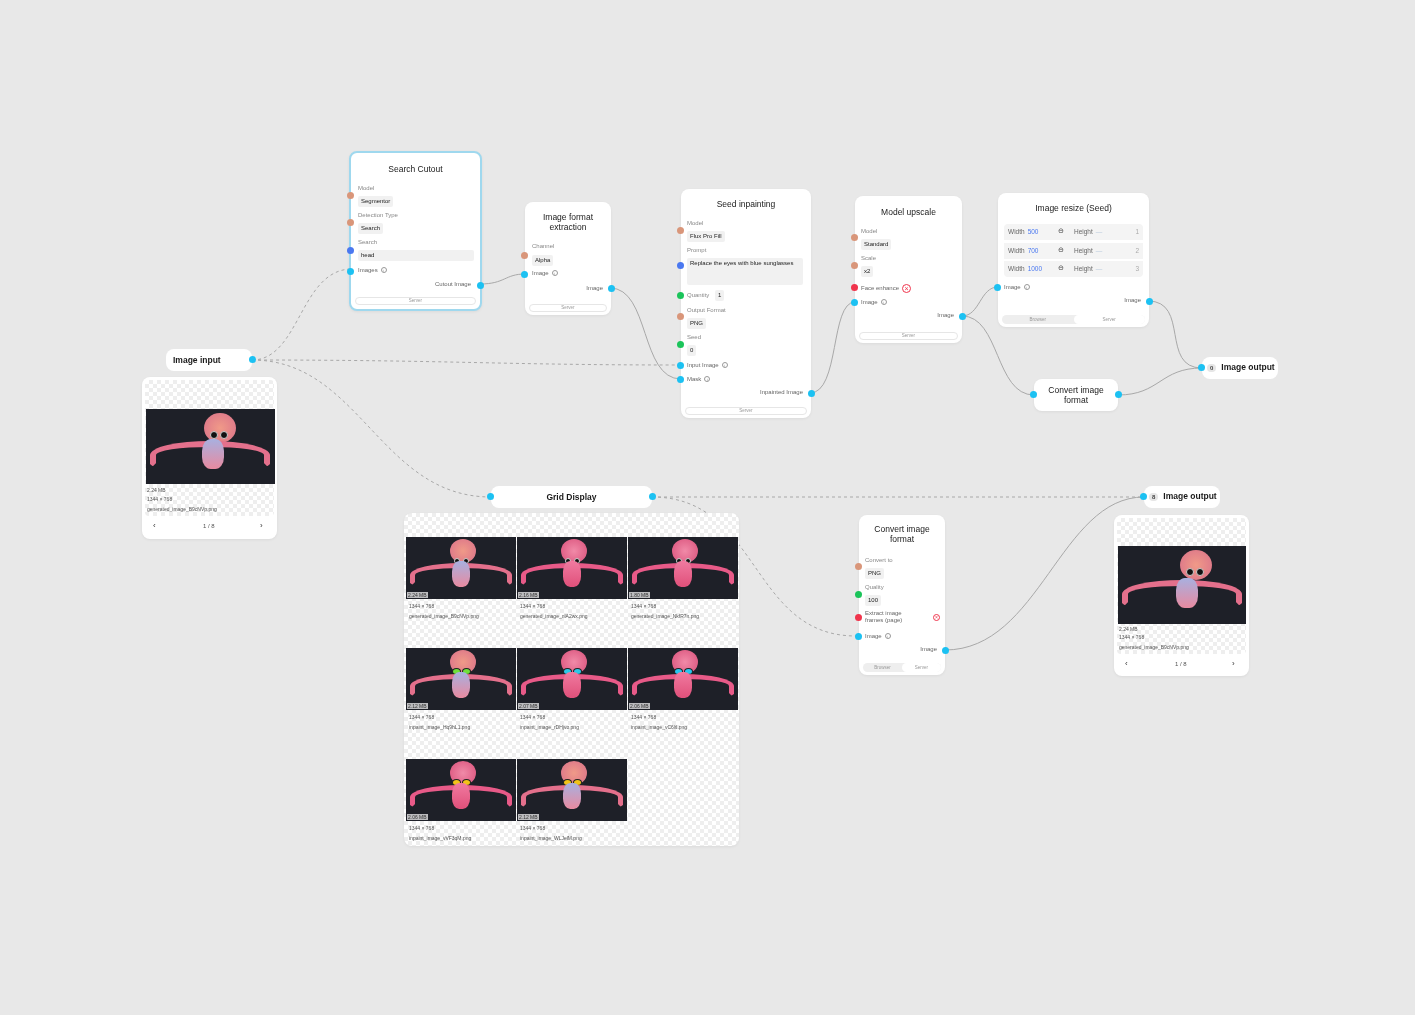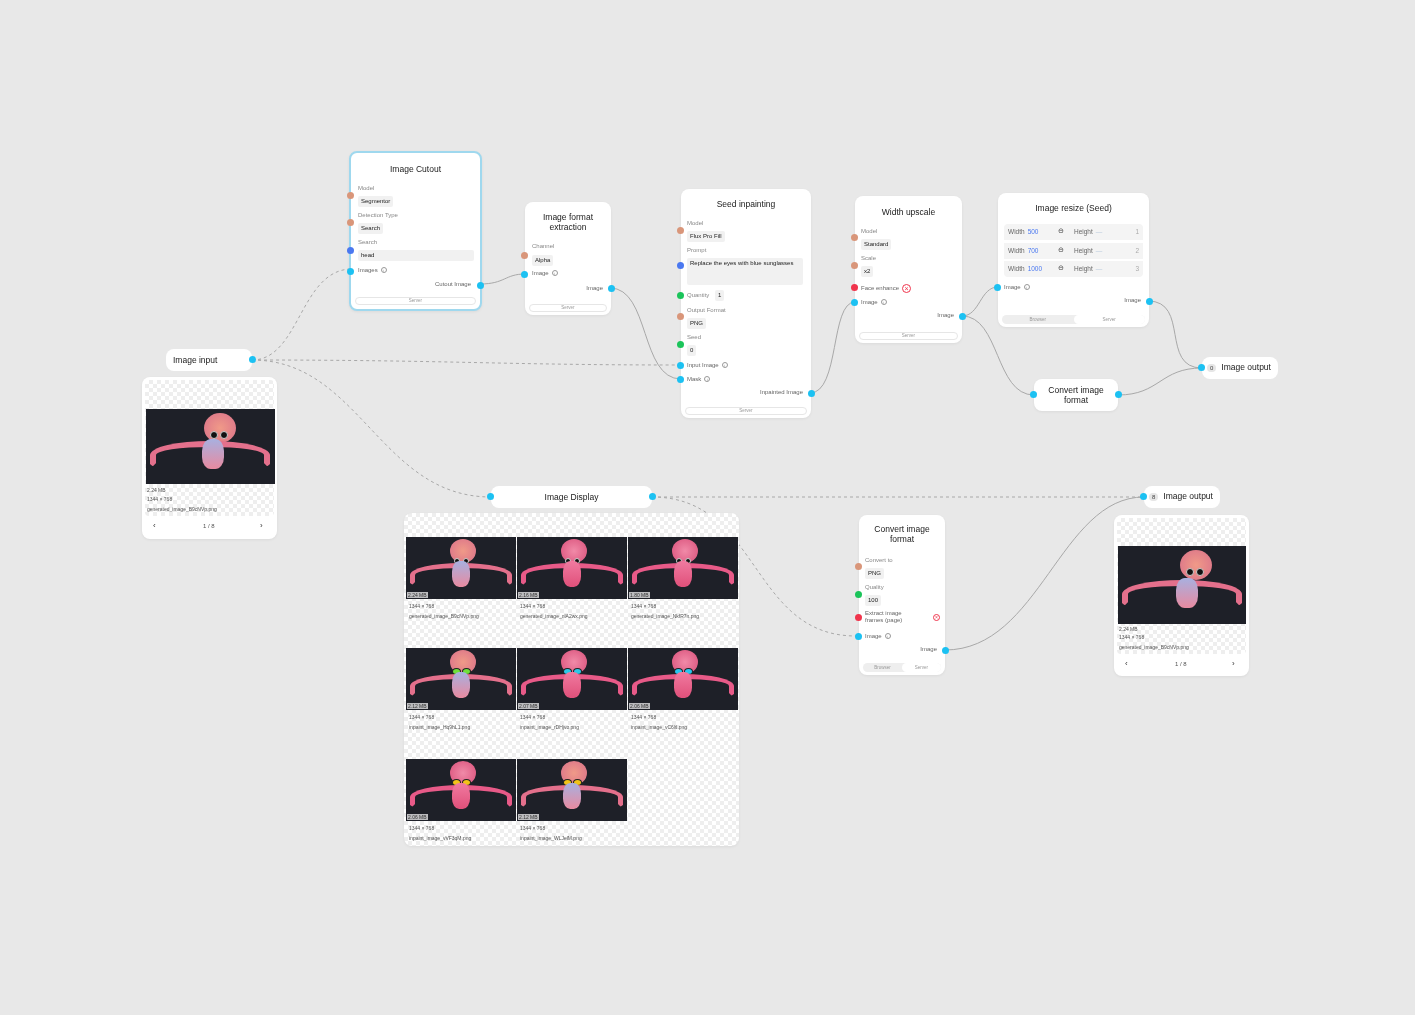--- a/index.html
+++ b/index.html
@@ -21,21 +21,21 @@
   .info { display: inline-block; width: 6px; height: 6px; border: 0.7px solid #999; border-radius: 50%; font-size: 4px; text-align: center; line-height: 5px; color: #999; margin-left: 3px; vertical-align: middle; }
   .footer-btn { position: absolute; left: 4px; right: 4px; height: 8px; border: 1px solid #e6e6e6; border-radius: 5px; font-size: 4.5px; color: #999; text-align: center; line-height: 6px; }
   .seg { position: absolute; left: 4px; right: 4px; height: 9px; border-radius: 5px; background: #eee; display: flex; font-size: 4.5px; color: #999; }
   .seg span { flex: 1; text-align: center; line-height: 9px; border-radius: 5px; }
   .seg span.active { background: #fff; }
   .checker { background-color: #fff; background-image: linear-gradient(45deg, #eee 25%, transparent 25%), linear-gradient(-45deg, #eee 25%, transparent 25%), linear-gradient(45deg, transparent 75%, #eee 75%), linear-gradient(-45deg, transparent 75%, #eee 75%); background-size: 8px 8px; background-position: 0 0, 0 4px, 4px -4px, -4px 0; }
   .thumb { position: absolute; background: #1e2028; overflow: hidden; }
   .octo { position: absolute; border-radius: 50%; }
   .meta { font-size: 5px; color: #555; position: absolute; white-space: nowrap; }
   .size-badge { position: absolute; font-size: 5px; color: #333; background: rgba(255,255,255,0.7); padding: 0 1px; }
-  .pill-node { position: absolute; background: #fff; border-radius: 8px; font-size: 8.5px; }
+  .pill-node { position: absolute; background: #fff; border-radius: 8px; font-size: 8.5px; font-weight: bold; }
   .count-badge { display: inline-block; background: #e6e6e6; border-radius: 4px; font-size: 6px; padding: 1px 3px; margin-right: 5px; color: #444; }
   .x-icon { display: inline-block; width: 9px; height: 9px; border: 1px solid #f0344c; border-radius: 50%; color: #f0344c; font-size: 7px; line-height: 7px; text-align: center; vertical-align: middle; margin-left: 3px; }
   .resize-row { position: absolute; left: 6px; right: 6px; height: 16px; background: #f4f4f4; font-size: 6.5px; color: #666; }
   .resize-row .w { position: absolute; left: 4px; top: 4px; }
   .resize-row .wv { color: #4a78f0; margin-left: 3px; }
   .resize-row .link { position: absolute; left: 54px; top: 3px; font-size: 7px; color: #444; }
   .resize-row .h { position: absolute; left: 70px; top: 4px; }
   .resize-row .hdash { color: #bcd; margin-left: 3px; }
   .resize-row .idx { position: absolute; right: 4px; top: 4px; color: #aaa; }
   .nav { position: absolute; font-size: 8px; color: #333; }
@@ -79,21 +79,21 @@
   </div>
   <div class="meta" style="left:5px;top:110px;">2.24 MB</div>
   <div class="meta" style="left:5px;top:119px;">1344 × 768</div>
   <div class="meta" style="left:5px;top:129px;">generated_image_B9cNVp.png</div>
   <div class="nav" style="left:11px;top:144px;">‹</div>
   <div class="pager" style="left:61px;top:146px;">1 / 8</div>
   <div class="nav" style="left:118px;top:144px;">›</div>
 </div>
 
 <div class="node selected" style="left:349px;top:151px;width:133px;height:160px;">
-  <div class="node-title" style="position:absolute;left:0;right:0;top:11px;">Image Cutout</div>
+  <div class="node-title" style="position:absolute;left:0;right:0;top:11px;">Search Cutout</div>
   <div class="port orange" style="left:-4px;top:39px;"></div>
   <div class="field-label" style="left:7px;top:32px;">Model</div>
   <div class="field-value" style="left:7px;top:43px;">Segmentor</div>
   <div class="port orange" style="left:-4px;top:66px;"></div>
   <div class="field-label" style="left:7px;top:59px;">Detection Type</div>
   <div class="field-value" style="left:7px;top:70px;">Search</div>
   <div class="port blue" style="left:-4px;top:94px;"></div>
   <div class="field-label" style="left:7px;top:86px;">Search</div>
   <div class="field-value" style="left:7px;top:97px;width:116px;">head</div>
   <div class="port cyan" style="left:-4px;top:115px;"></div>
@@ -135,21 +135,21 @@
   <div class="port cyan" style="left:-4px;top:173px;"></div>
   <div class="port-label" style="left:6px;top:173px;"><span>Input Image</span><span class="info">i</span></div>
   <div class="port cyan" style="left:-4px;top:187px;"></div>
   <div class="port-label" style="left:6px;top:187px;"><span>Mask</span><span class="info">i</span></div>
   <div class="port-label" style="right:8px;top:200px;">Inpainted Image</div>
   <div class="port cyan" style="right:-4px;top:201px;"></div>
   <div class="footer-btn" style="bottom:3px;">Server</div>
 </div>
 
 <div class="node" style="left:855px;top:196px;width:107px;height:147px;">
-  <div class="node-title" style="position:absolute;left:0;right:0;top:11px;">Width upscale</div>
+  <div class="node-title" style="position:absolute;left:0;right:0;top:11px;">Model upscale</div>
   <div class="port orange" style="left:-4px;top:38px;"></div>
   <div class="field-label" style="left:6px;top:32px;">Model</div>
   <div class="field-value" style="left:6px;top:43px;">Standard</div>
   <div class="port orange" style="left:-4px;top:66px;"></div>
   <div class="field-label" style="left:6px;top:59px;">Scale</div>
   <div class="field-value" style="left:6px;top:70px;">x2</div>
   <div class="port red" style="left:-4px;top:88px;"></div>
   <div class="port-label" style="left:6px;top:88px;"><span>Face enhance</span><span class="x-icon">×</span></div>
   <div class="port cyan" style="left:-4px;top:103px;"></div>
   <div class="port-label" style="left:6px;top:103px;"><span>Image</span><span class="info">i</span></div>
@@ -194,21 +194,21 @@
   <div class="port cyan" style="right:-4px;top:12px;"></div>
 </div>
 
 <div class="pill-node" style="left:1202px;top:357px;width:76px;height:22px;">
   <div class="port cyan" style="left:-4px;top:7px;"></div>
   <span style="position:absolute;left:5px;top:5px;white-space:nowrap;"><span class="count-badge">0</span><span>Image output</span></span>
 </div>
 
 <div class="pill-node" style="left:491px;top:486px;width:161px;height:22px;">
   <div class="port cyan" style="left:-4px;top:7px;"></div>
-  <span style="position:absolute;left:0;right:0;top:6px;text-align:center;">Image Display</span>
+  <span style="position:absolute;left:0;right:0;top:6px;text-align:center;">Grid Display</span>
   <div class="port cyan" style="right:-4px;top:7px;"></div>
 </div>
 <div class="node checker" style="left:404px;top:513px;width:335px;height:333px;">
   <div id="grid">
       <div style="position: absolute; left: 2px; top: 2px; width: 110px; height: 110px;">
       <div class="thumb" style="left:0;top:22px;width:110px;height:62px;">
         <div class="octo" style="left:44px;top:2px;width:26px;height:24px;background:radial-gradient(circle,#f09a88,#d9708a);"></div>
 
       <div class="octo" style="left:48px;top:21px;width:6px;height:6px;background:#111;border:1px solid #ccc;"></div>
       <div class="octo" style="left:57px;top:21px;width:6px;height:6px;background:#111;border:1px solid #ccc;"></div>

